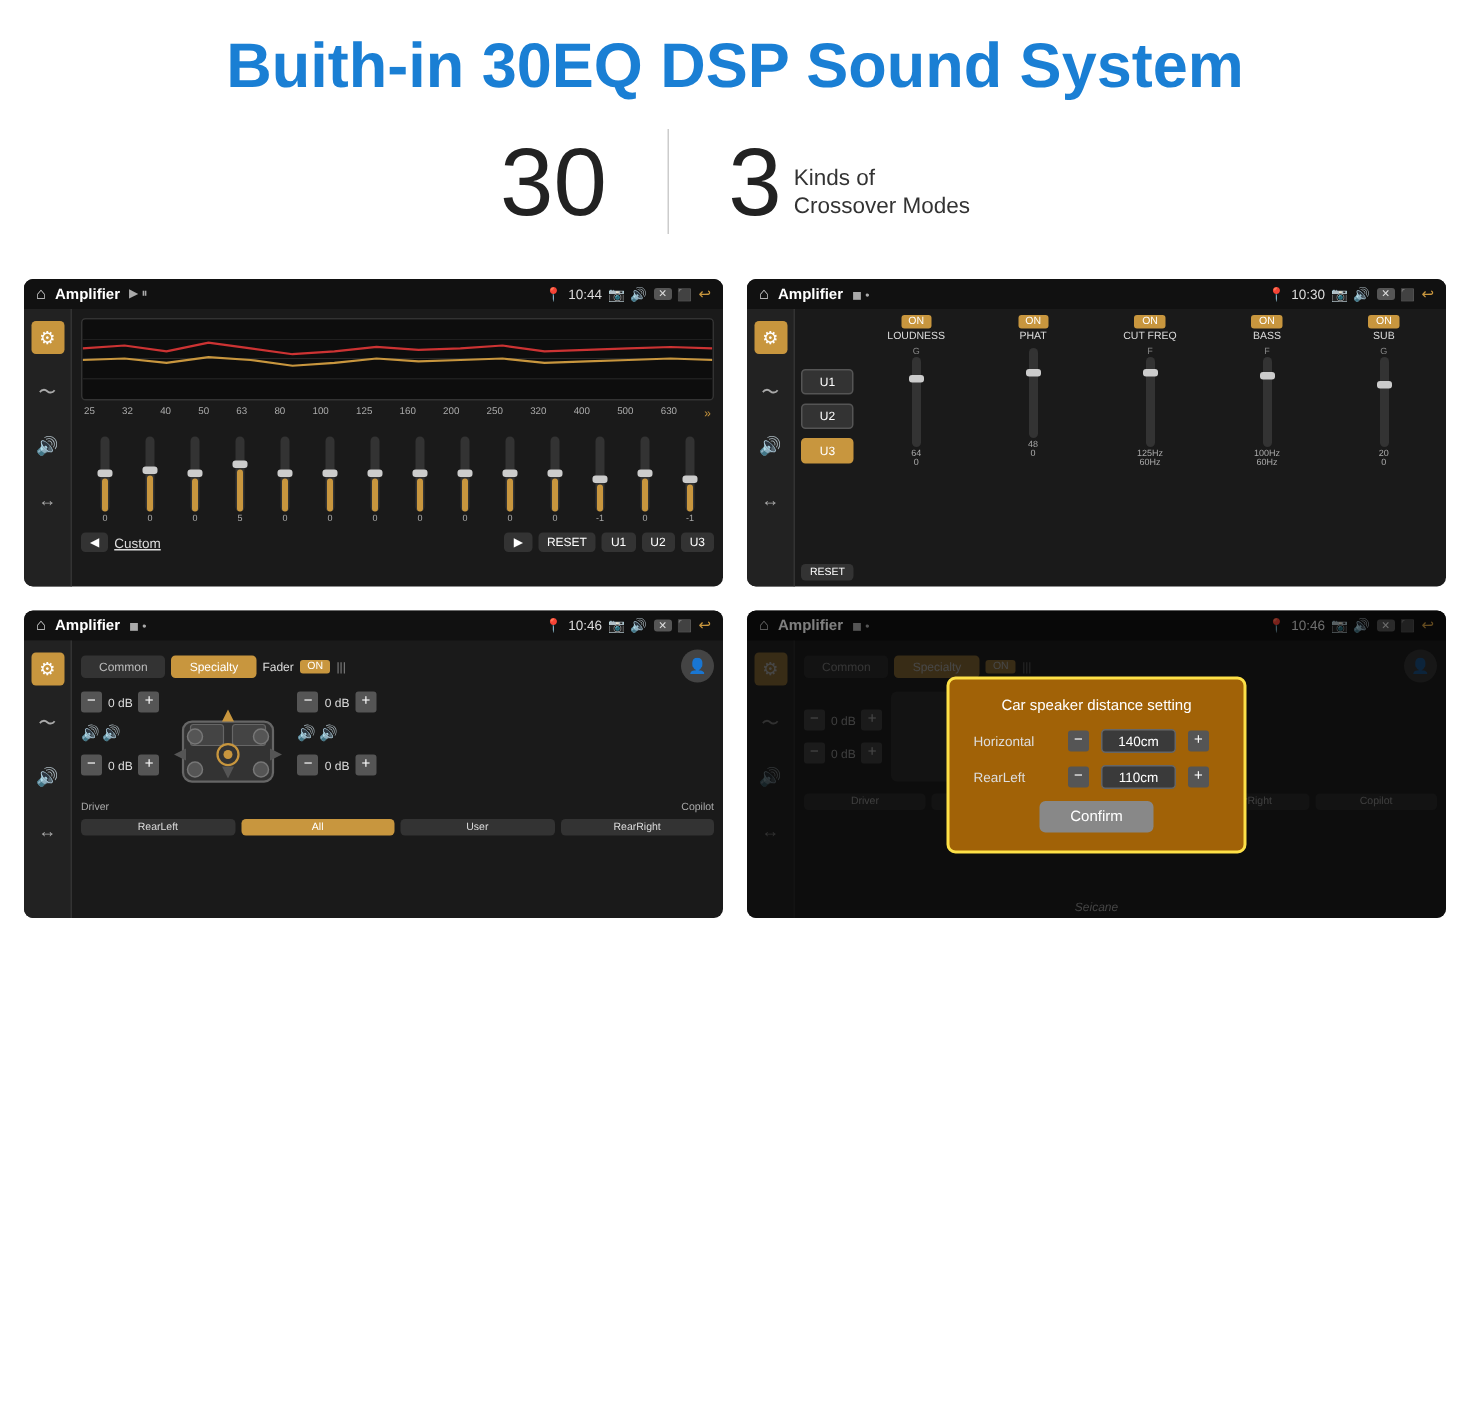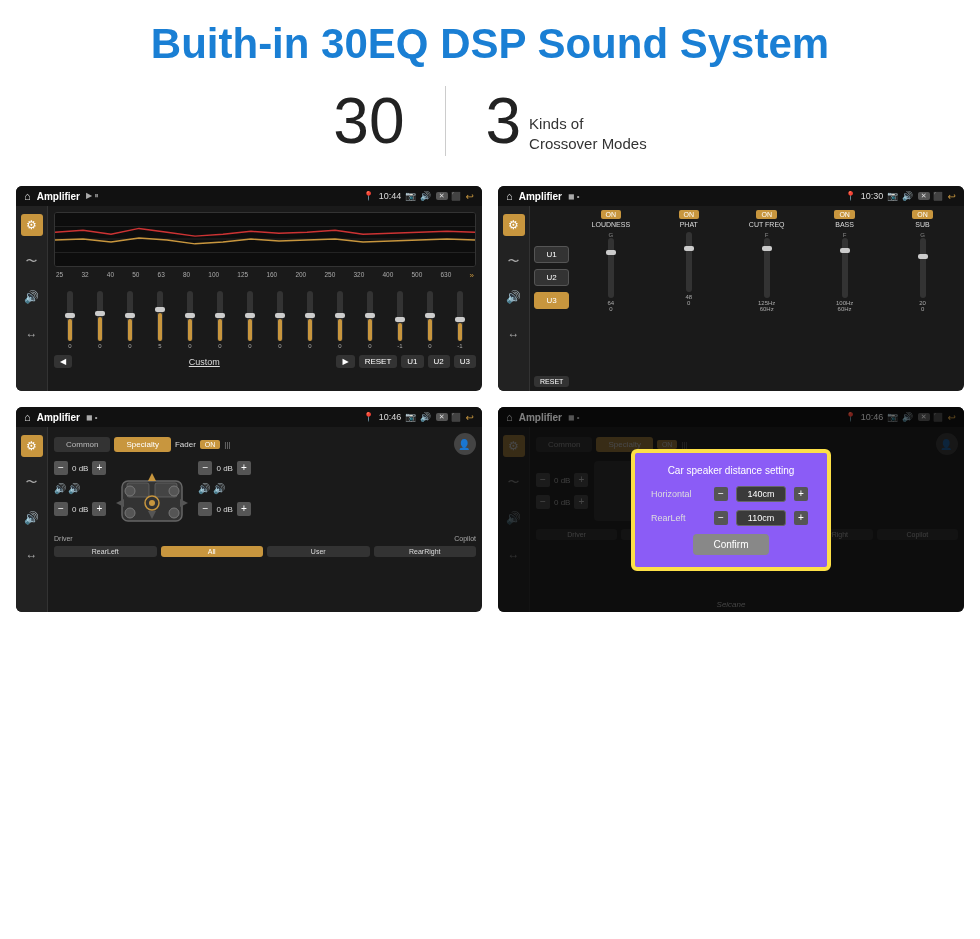--- a/index.html
+++ b/index.html
@@ -26,21 +26,21 @@
     
     .stats-row {
       display: flex;
       align-items: center;
       justify-content: center;
       gap: 40px;
       margin-bottom: 30px;
     }
     .stat-item {
       display: flex;
-      align-items: flex-end;
+      align-items: center;
       gap: 8px;
     }
     .stat-number {
       font-size: 64px;
       font-weight: 300;
       color: #222;
       line-height: 1;
     }
     .stat-label {
       font-size: 15px;
@@ -201,21 +201,21 @@
       border: none;
       border-radius: 3px;
       padding: 2px 6px;
       font-size: 8px;
       cursor: pointer;
     }
     .ctrl-label {
       font-size: 9px;
       color: #ddd;
       flex: 1;
-      text-align: center;
+      text-align: left;
       text-decoration: underline;
     }
 
     
     .crossover-content {
       display: flex;
       height: 185px;
     }
     .crossover-main {
       flex: 1;
@@ -399,22 +399,22 @@
     .dialog-overlay {
       position: absolute;
       top: 0; left: 0; right: 0; bottom: 0;
       background: rgba(0,0,0,0.5);
       display: flex;
       align-items: center;
       justify-content: center;
       z-index: 10;
     }
     .dialog-box {
-      background: #8b5cf6;
-      border: 4px solid #fde047;
+      background: #a16207;
+      border: 2px solid #fde047;
       border-radius: 6px;
       padding: 12px 16px;
       min-width: 200px;
     }
     .dialog-title {
       font-size: 10px;
       color: #fff;
       text-align: center;
       margin-bottom: 10px;
     }

